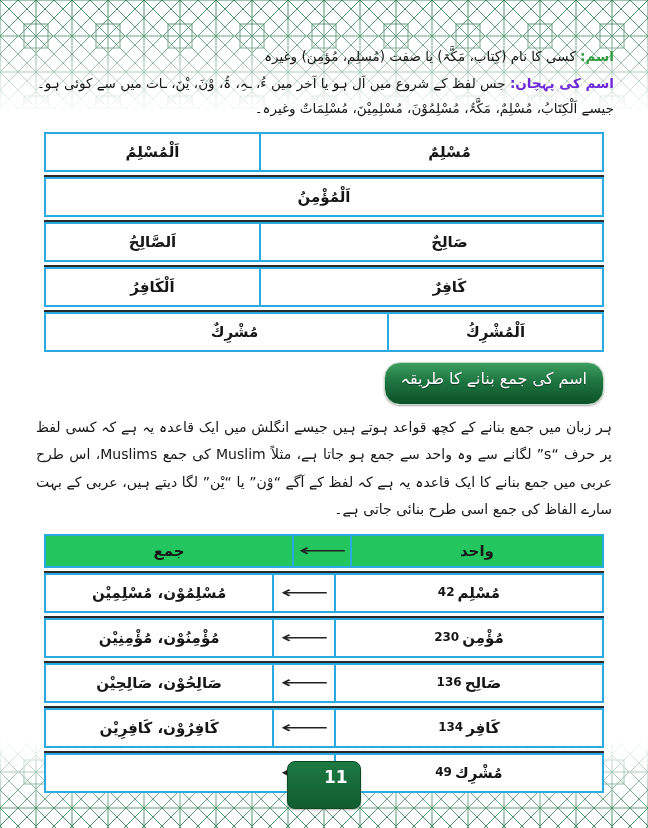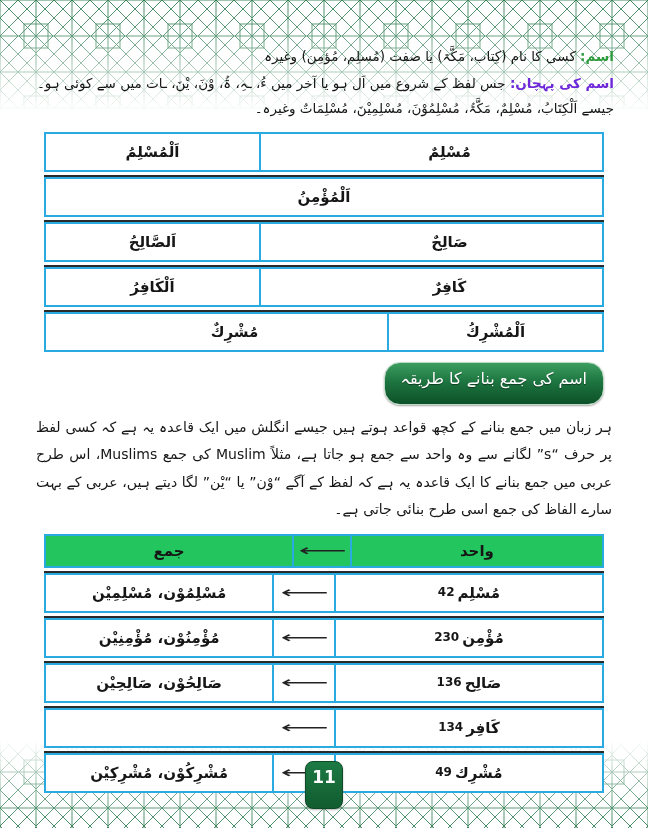--- a/index.html
+++ b/index.html
@@ -32,22 +32,22 @@
   .count{font-size:12px;font-weight:bold;margin-right:3px;position:relative;top:-1px;}
   .badge-row{margin:10px 10px 0 10px;text-align:right;}
   .section-badge{display:inline-block;padding:6px 16px 16px 16px;border-radius:16px;
         background:linear-gradient(180deg,#3d9e60 0%,#1d7540 45%,#0d5128 100%);
         color:#fff;font-size:16px;font-weight:normal;border:1px solid #bcd9c6;
         box-shadow:0 1px 2px rgba(0,0,0,0.35);text-shadow:0 1px 1px rgba(0,0,0,0.45);}
   .para{margin:9px 2px 0 2px;font-size:14px;line-height:1.95;text-align:justify;}
   #page-badge{position:absolute;left:50%;transform:translateX(-50%);top:761px;
         width:36px;height:46px;border-radius:8px;z-index:2;
         background:linear-gradient(180deg,#1d7a43,#115c30);border:1px solid #0b4a25;
-        color:#fff;font-weight:bold;font-size:17px;text-align:center;
-        line-height:30px;box-shadow:0 1px 2px rgba(0,0,0,0.3);}
+        color:#fff;font-weight:bold;font-size:17px;
+        line-height:30px;box-shadow:0 1px 2px rgba(0,0,0,0.3);padding-left:36px;}
 </style>
 </head>
 <body>
 
 <div id="page">
 
   <svg class="band band-top" width="648" height="118" viewBox="0 0 648 118">
     <defs>
       <pattern id="geo" width="72" height="72" patternUnits="userSpaceOnUse">
         <g fill="none" stroke="#2f7d52" stroke-width="0.9">
@@ -161,30 +161,30 @@
         <div class="cell t2-plur">صَالِحُوْن، صَالِحِیْن</div>
       </div>
       <div class="trow">
         <div class="cell t2-sing">
             <span>كَافِر</span>
             <sup class="count">134</sup>
           </div>
         <div class="cell t2-arrow">
             <span class="arrow-glyph">⟵</span>
           </div>
+        <div class="cell t2-plur">كَافِرُوْن، كَافِرِیْن</div>
       </div>
       <div class="trow">
         <div class="cell t2-sing">
             <span>مُشْرِك</span>
             <sup class="count">49</sup>
           </div>
         <div class="cell t2-arrow">
             <span class="arrow-glyph">⟵</span>
           </div>
-        <div class="cell t2-plur">مُشْرِكُوْن، مُشْرِكِیْن</div>
       </div>
     </div>
 
   </div>
 
   <div id="page-badge">
     <span>11</span>
   </div>
 
 </div>

